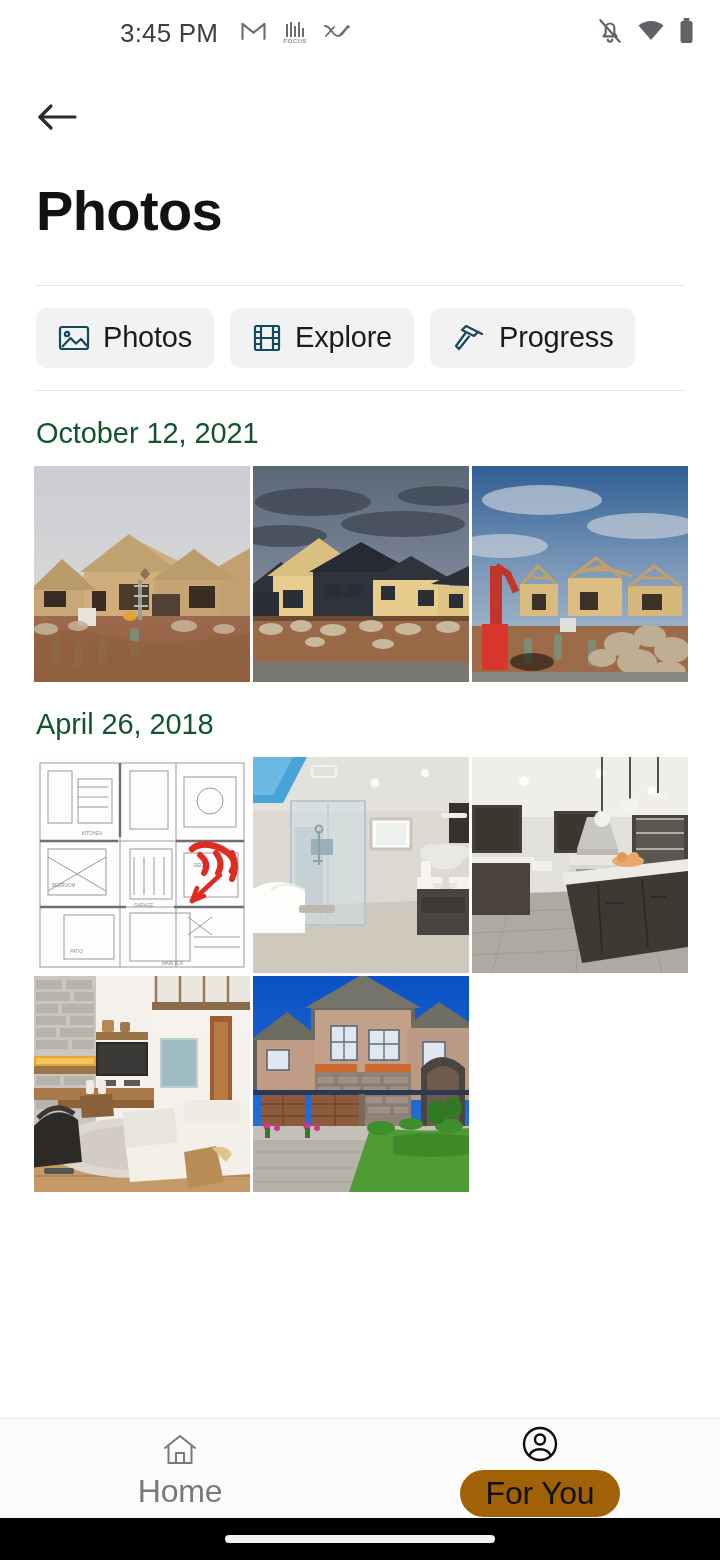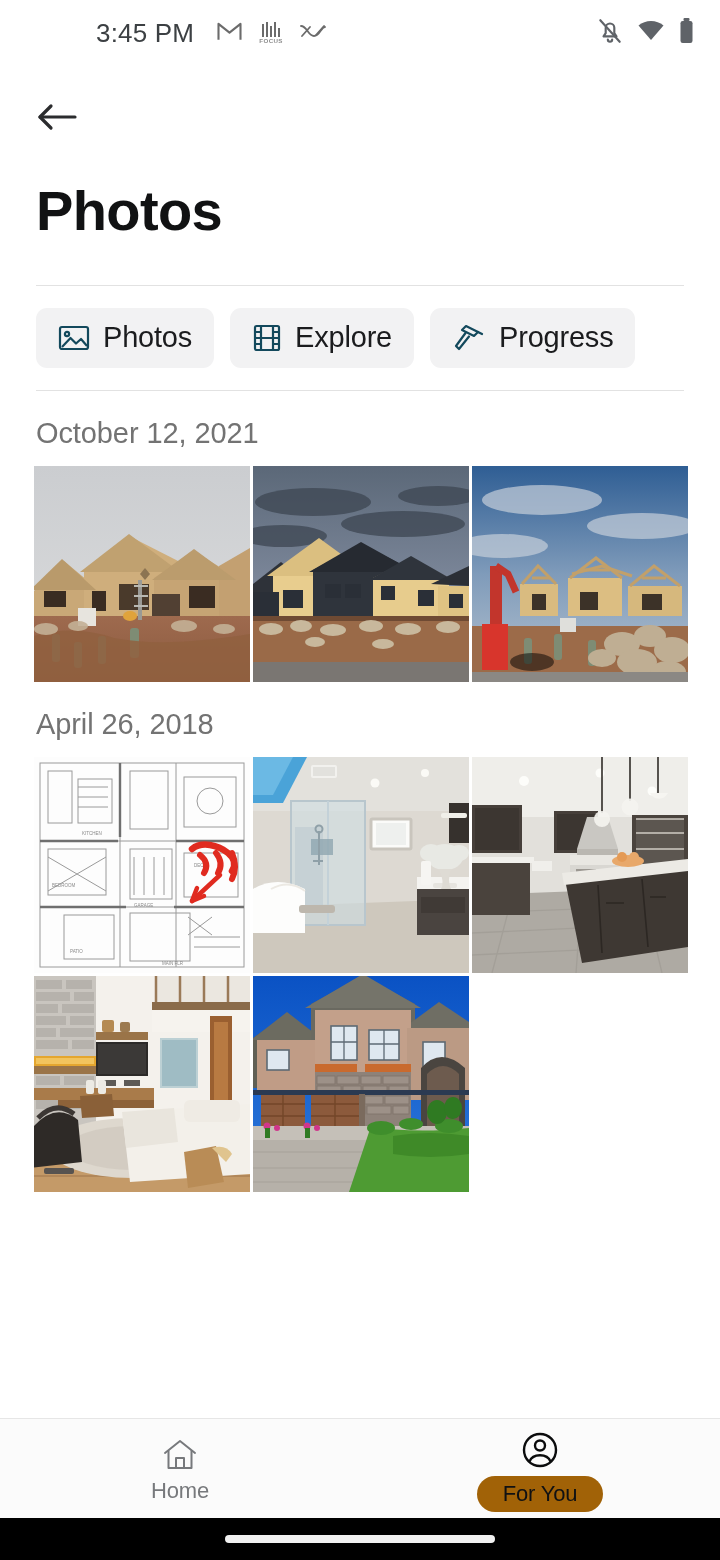--- a/index.html
+++ b/index.html
@@ -10,20 +10,21 @@
     overflow:hidden;
   }
   .phone { position:relative; width:720px; height:1560px; background:#fff; display:flex; flex-direction:column; }
 
   
   .statusbar {
     height:66px; flex:0 0 66px;
     display:flex; align-items:center;
     padding:0 26px 0 96px;
     color:#5f6368;
+    margin-left:24px;
   }
   .sb-time { font-size:26px; font-weight:500; color:#3c4043; letter-spacing:.2px; white-space:nowrap; }
   .sb-left-icons { display:flex; align-items:center; gap:16px; margin-left:22px; }
   .sb-right { margin-left:auto; display:flex; align-items:center; gap:14px; }
   .sb-ic { display:block; }
   .focus-ic { display:flex; flex-direction:column; align-items:center; line-height:1; }
   .focus-bars { display:flex; gap:1.6px; align-items:flex-end; height:15px; }
   .focus-bars i { display:block; width:2.4px; background:#6b6b6b; }
   .focus-label { font-size:6.2px; letter-spacing:.4px; color:#8d8d8d; margin-top:1.5px; font-weight:700; }
 
@@ -46,39 +47,39 @@
     display:flex; align-items:center; gap:13px;
     background:#f2f2f3; border-radius:11px;
     height:60px; padding:0 22px; cursor:pointer;
   }
   .chip-label { font-size:29px; color:#1b1c1e; letter-spacing:-.2px; white-space:nowrap; }
   .chip-ic { display:flex; align-items:center; justify-content:center; }
 
   
   .scroll { flex:1 1 auto; overflow:hidden; }
   .date-head {
-    font-size:29px; color:#737373; letter-spacing:-.1px;
+    font-size:29px; color:#14532d; letter-spacing:-.1px;
     margin:26px 0 16px 36px;
   }
   .grid { display:grid; grid-template-columns:repeat(3, 216px); gap:3px; margin-left:34px; }
   .tile { width:216px; height:216px; overflow:hidden; position:relative; cursor:pointer; background:#dcdcdc; }
   .tile svg { display:block; width:100%; height:100%; }
 
   
   .bottomnav {
     flex:0 0 100px; height:100px;
     border-top:1px solid #e6e6e6;
     background:#fbfbfb;
     display:flex; align-items:center;
   }
   .navitem {
     flex:1; display:flex; flex-direction:column; align-items:center;
     gap:5px; cursor:pointer; position:relative; padding-top:4px;
   }
-  .navlabel { font-size:22px; color:#77797c; letter-spacing:-.2px; }
+  .navlabel { font-size:32px; color:#77797c; letter-spacing:-.2px; }
   .navitem.active .navlabel {
     color:#101113; background:#a16207;
     border-radius:24px; padding:5px 26px; margin-top:1px;
   }
   .navitem.active svg { color:#0b0c0d; }
   .navitem svg { color:#77797c; display:block; }
 
   
   .gesturebar { flex:0 0 42px; background:#000; display:flex; align-items:center; justify-content:center; }
   .gesture-pill { width:270px; height:8px; border-radius:4px; background:#f1f1f1; }

